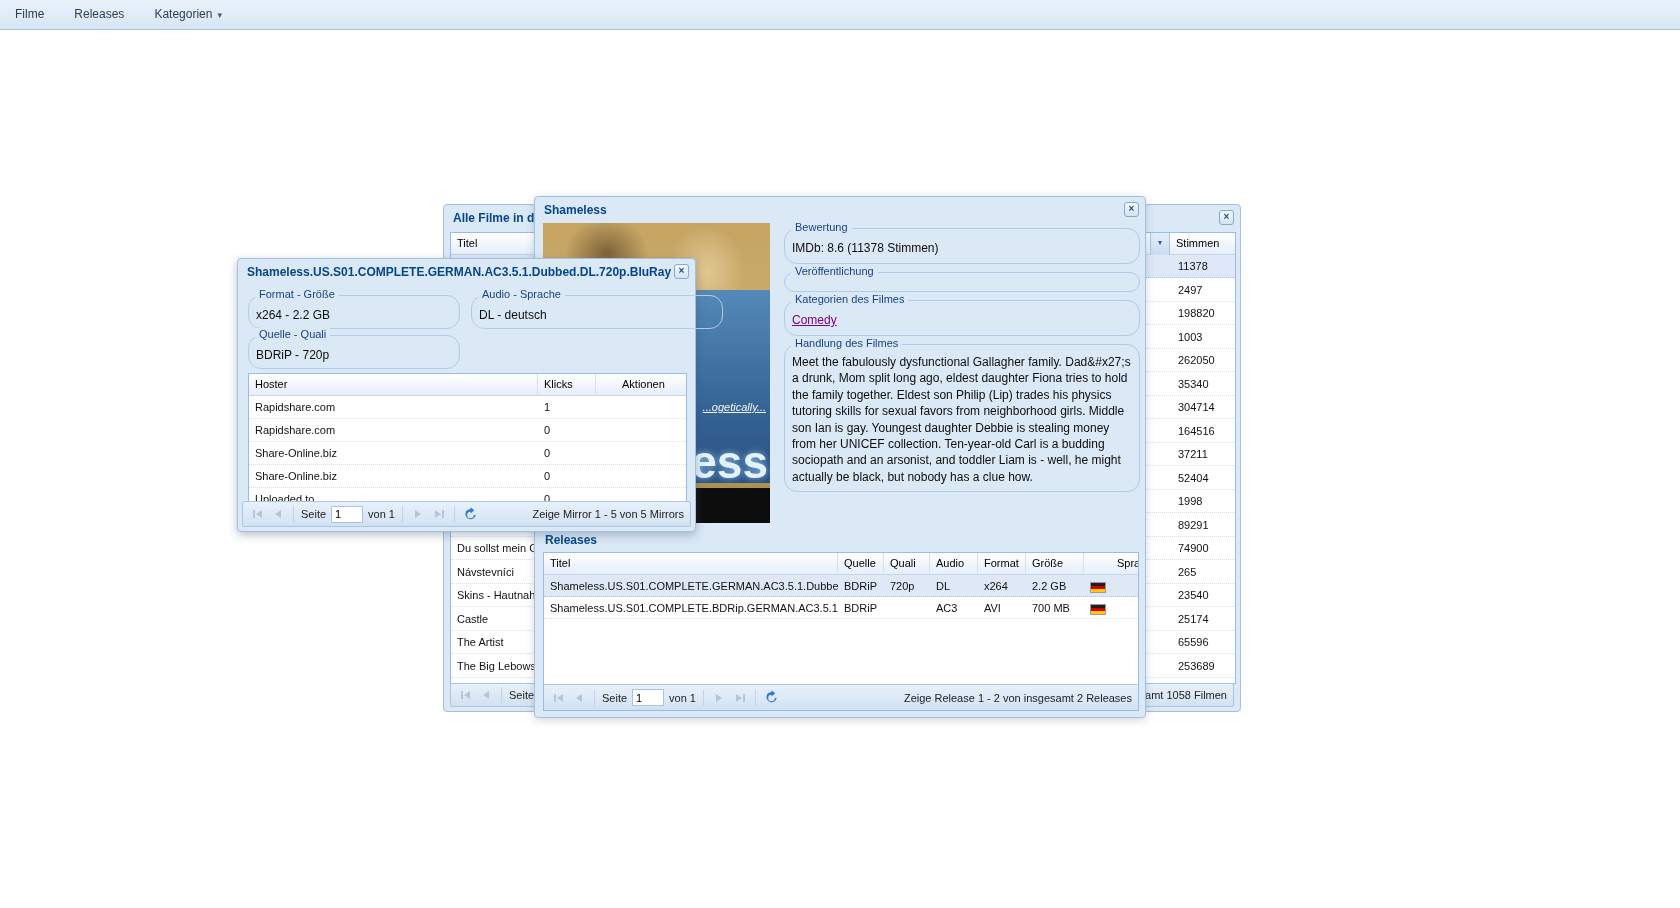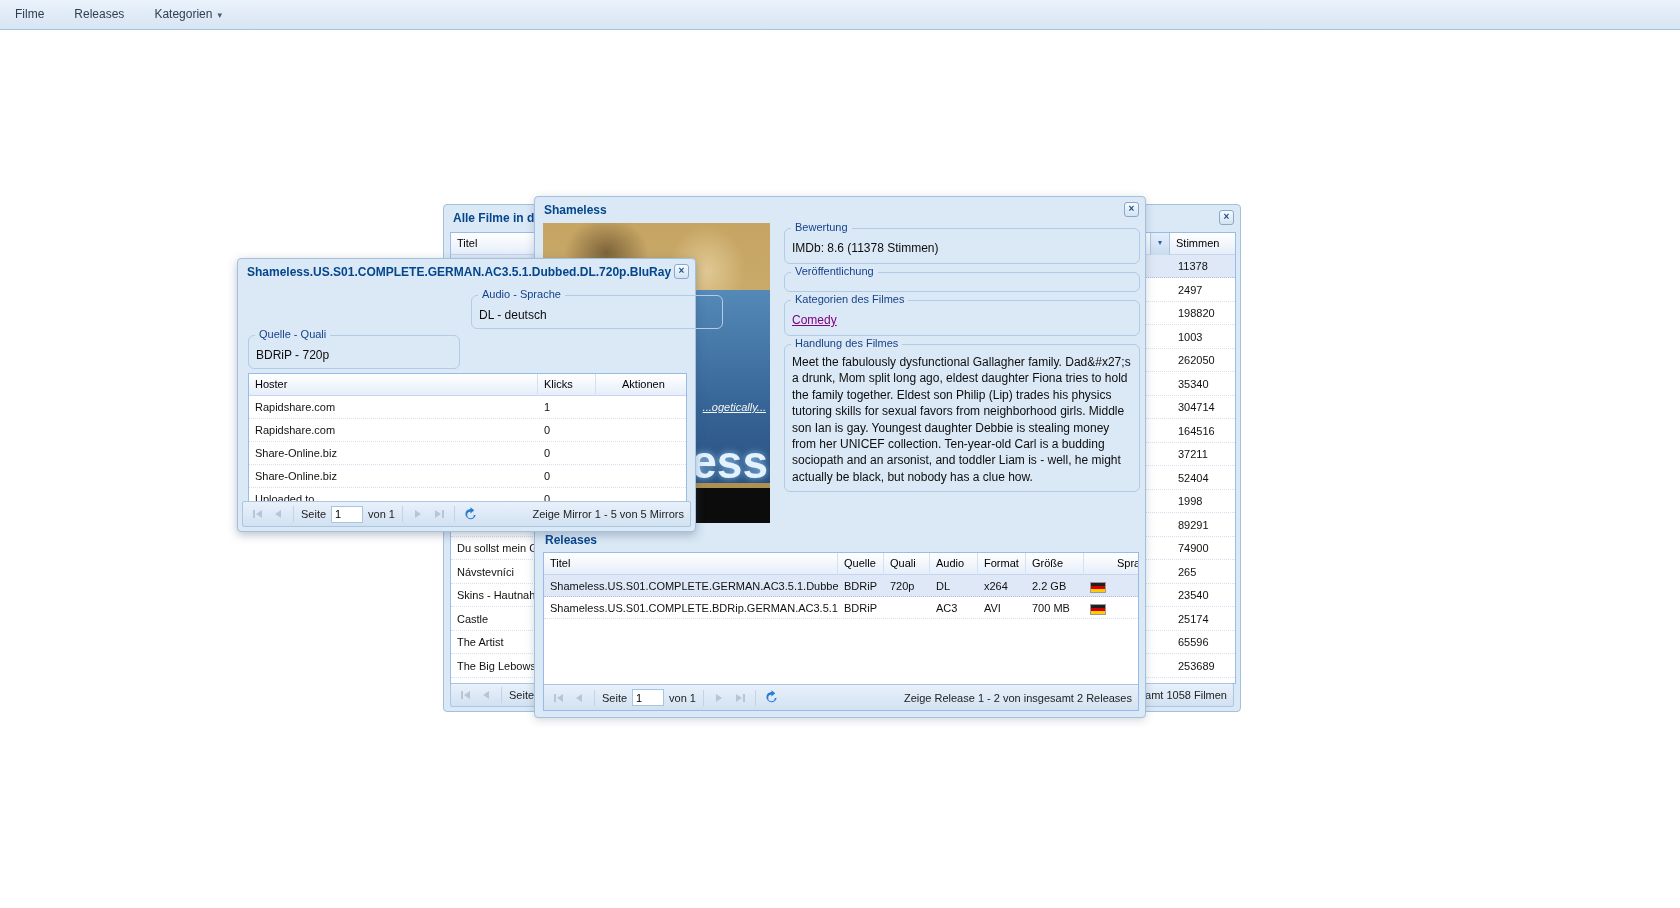--- a/index.html
+++ b/index.html
@@ -22,21 +22,21 @@
   
   .win { position:absolute; background:#dbe8f6; border:1px solid #a3c0dd; border-radius:4px; }
   .win-title { position:absolute; left:9px; top:6px; font-size:12px; font-weight:bold;
     color:#04468c; white-space:nowrap; overflow:hidden; }
   .close-tool { position:absolute; top:5px; right:6px; width:15px; height:15px;
     border:1px solid #8aa8cc; border-radius:3px; background:linear-gradient(#f5fafe,#d3e3f3);
     color:#1e4e8c; font-size:10px; font-weight:bold; text-align:center; line-height:12px; cursor:pointer; }
   .close-tool::before { content:"×"; }
 
   
-  .fieldset { position:absolute; border:1px solid #b3cbe6; border-radius:6px; }
+  .fieldset { position:absolute; border:1px solid #b3cbe6; border-radius:13px; }
   .fs-legend { position:absolute; top:-8px; left:6px; background:#dbe8f6; padding:0 4px;
     font-size:11px; color:#15428b; white-space:nowrap; }
   .fs-value { position:absolute; left:7px; top:12px; right:5px; font-size:12px; color:#0d0d0d; white-space:nowrap; overflow:hidden; }
 
   
   .grid { position:absolute; background:#fff; border:1px solid #99bbe8; overflow:hidden; }
   .ghead { position:absolute; left:0; right:0; top:0; height:22px;
     background:linear-gradient(#ffffff,#e6eefa); border-bottom:1px solid #c4d5ec; font-size:11px; }
   .gh-cell { position:absolute; top:0; height:22px; line-height:21px; padding-left:6px;
     border-right:1px solid #d4e1f1; color:#000; }
@@ -283,20 +283,24 @@
         <span class="pager-right">Zeige Release 1 - 2 von insgesamt 2 Releases</span>
       </div>
     </div>
   </div>
 </div>
 
 <div class="win" style="left:237px; top:258px; width:459px; height:274px; z-index:30; box-shadow:0 3px 10px rgba(60,80,110,.35);">
   <div class="win-title" style="right:24px;">Shameless.US.S01.COMPLETE.GERMAN.AC3.5.1.Dubbed.DL.720p.BluRay.x264-Pl</div>
   <div class="close-tool"></div>
 
+  <div class="fieldset" style="left:10px; top:36px; width:212px; height:34px;">
+    <span class="fs-legend">Format - Größe</span>
+    <span class="fs-value">x264 - 2.2 GB</span>
+  </div>
   <div class="fieldset" style="left:233px; top:36px; width:252px; height:34px;padding-left:38px;">
     <span class="fs-legend">Audio - Sprache</span>
     <span class="fs-value">DL - deutsch</span>
   </div>
   <div class="fieldset" style="left:10px; top:76px; width:212px; height:34px;">
     <span class="fs-legend">Quelle - Quali</span>
     <span class="fs-value">BDRiP - 720p</span>
   </div>
 
   <div class="grid" style="left:10px; top:114px; width:439px; height:132px;">

